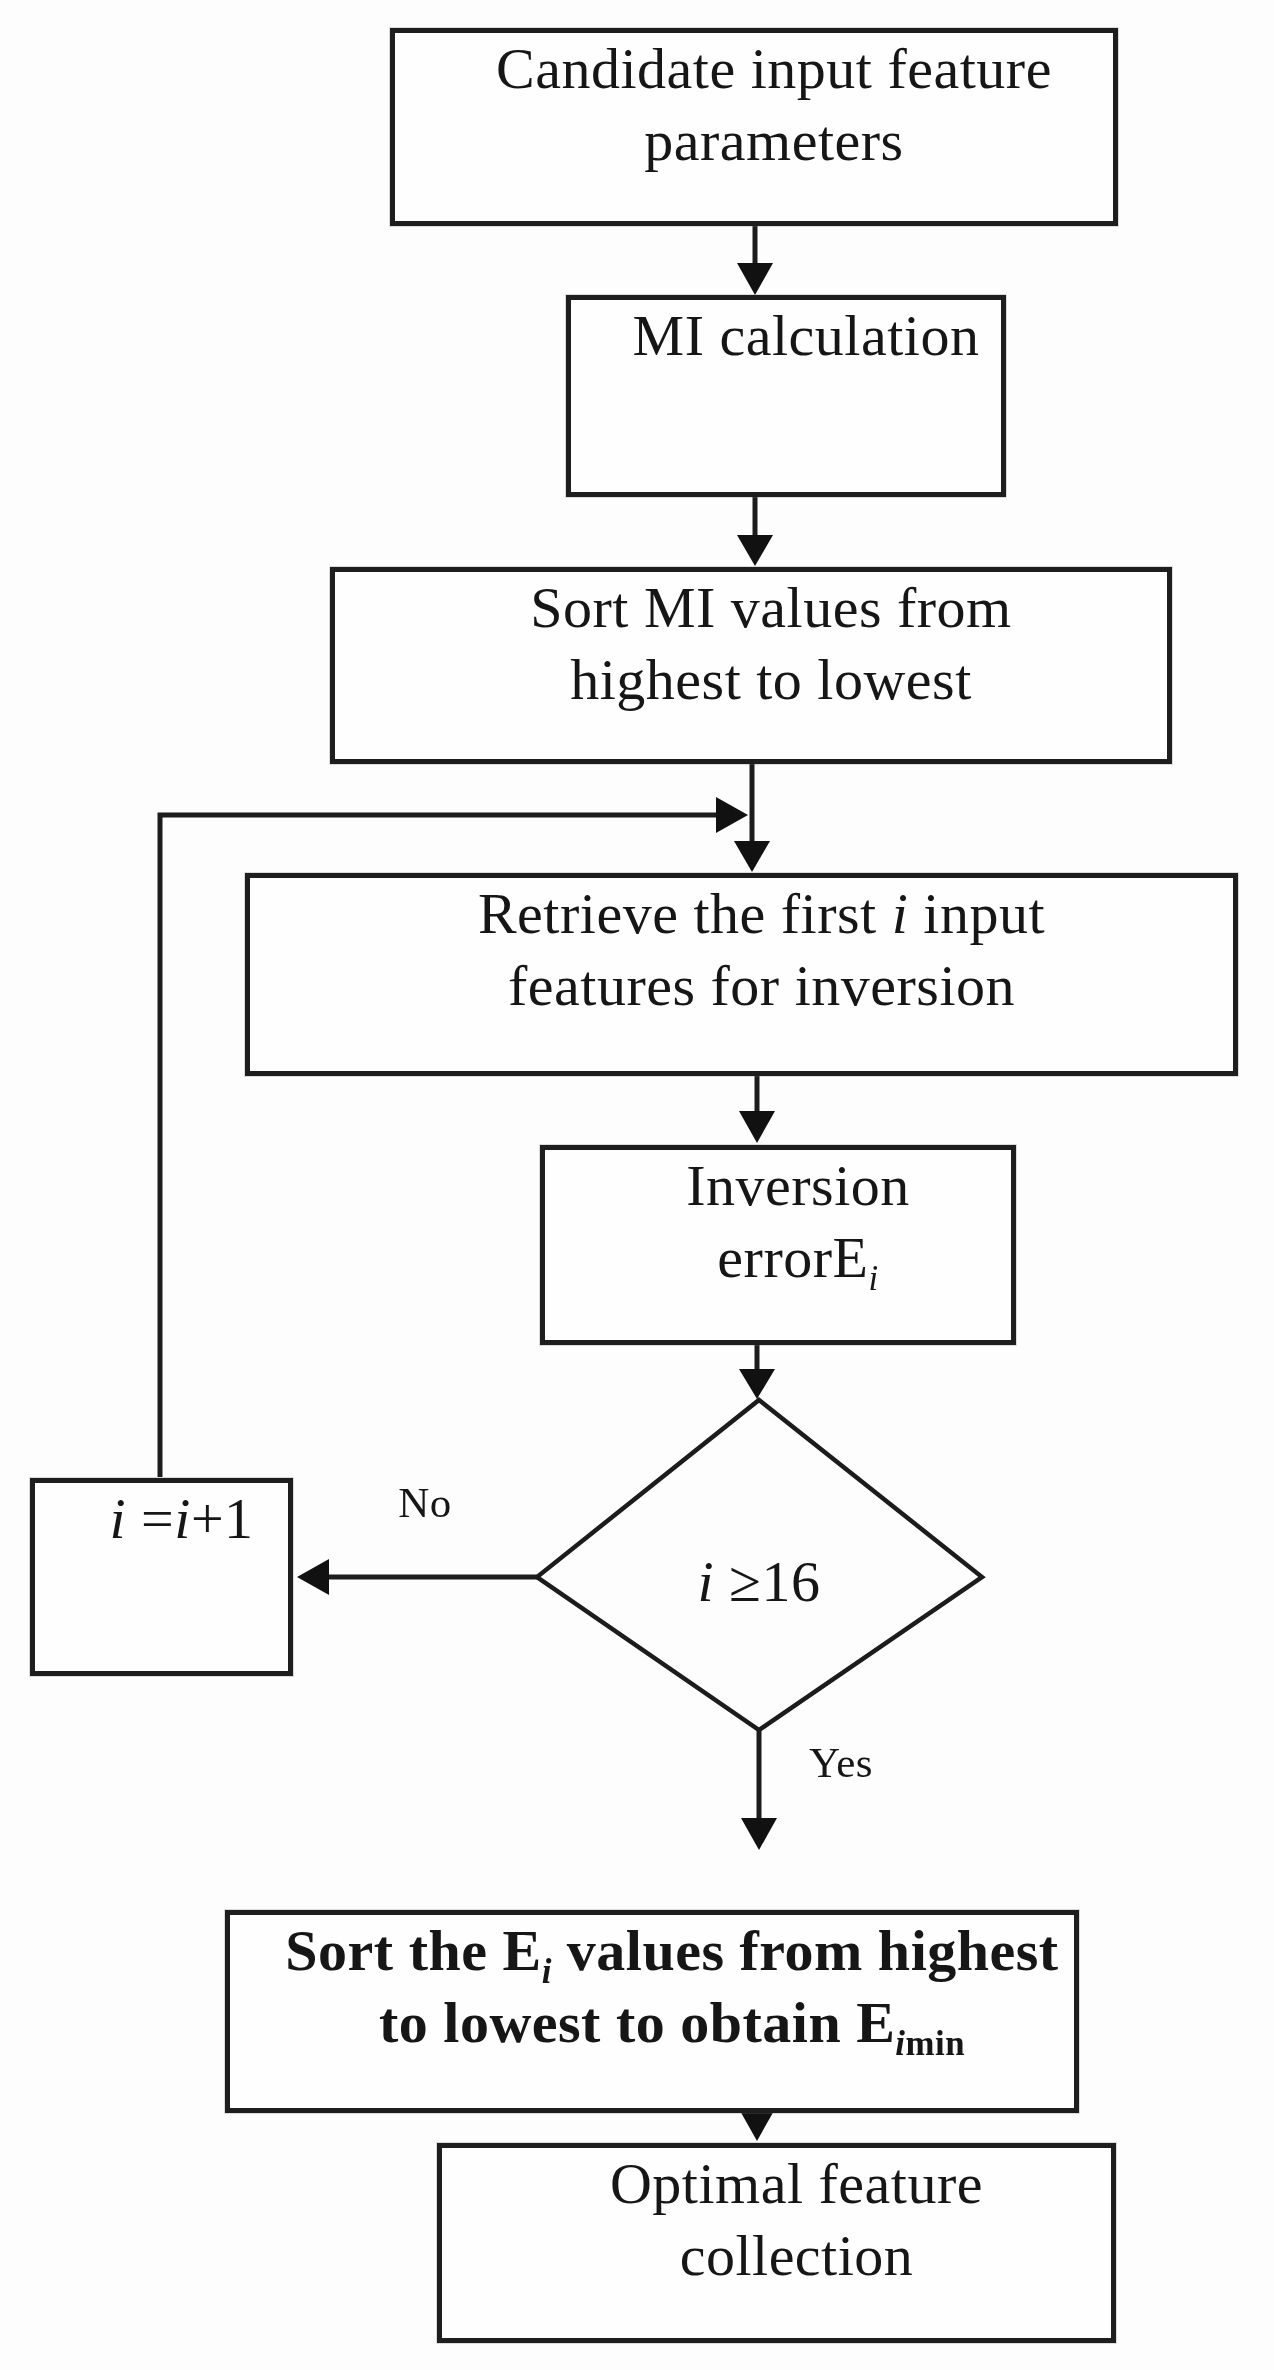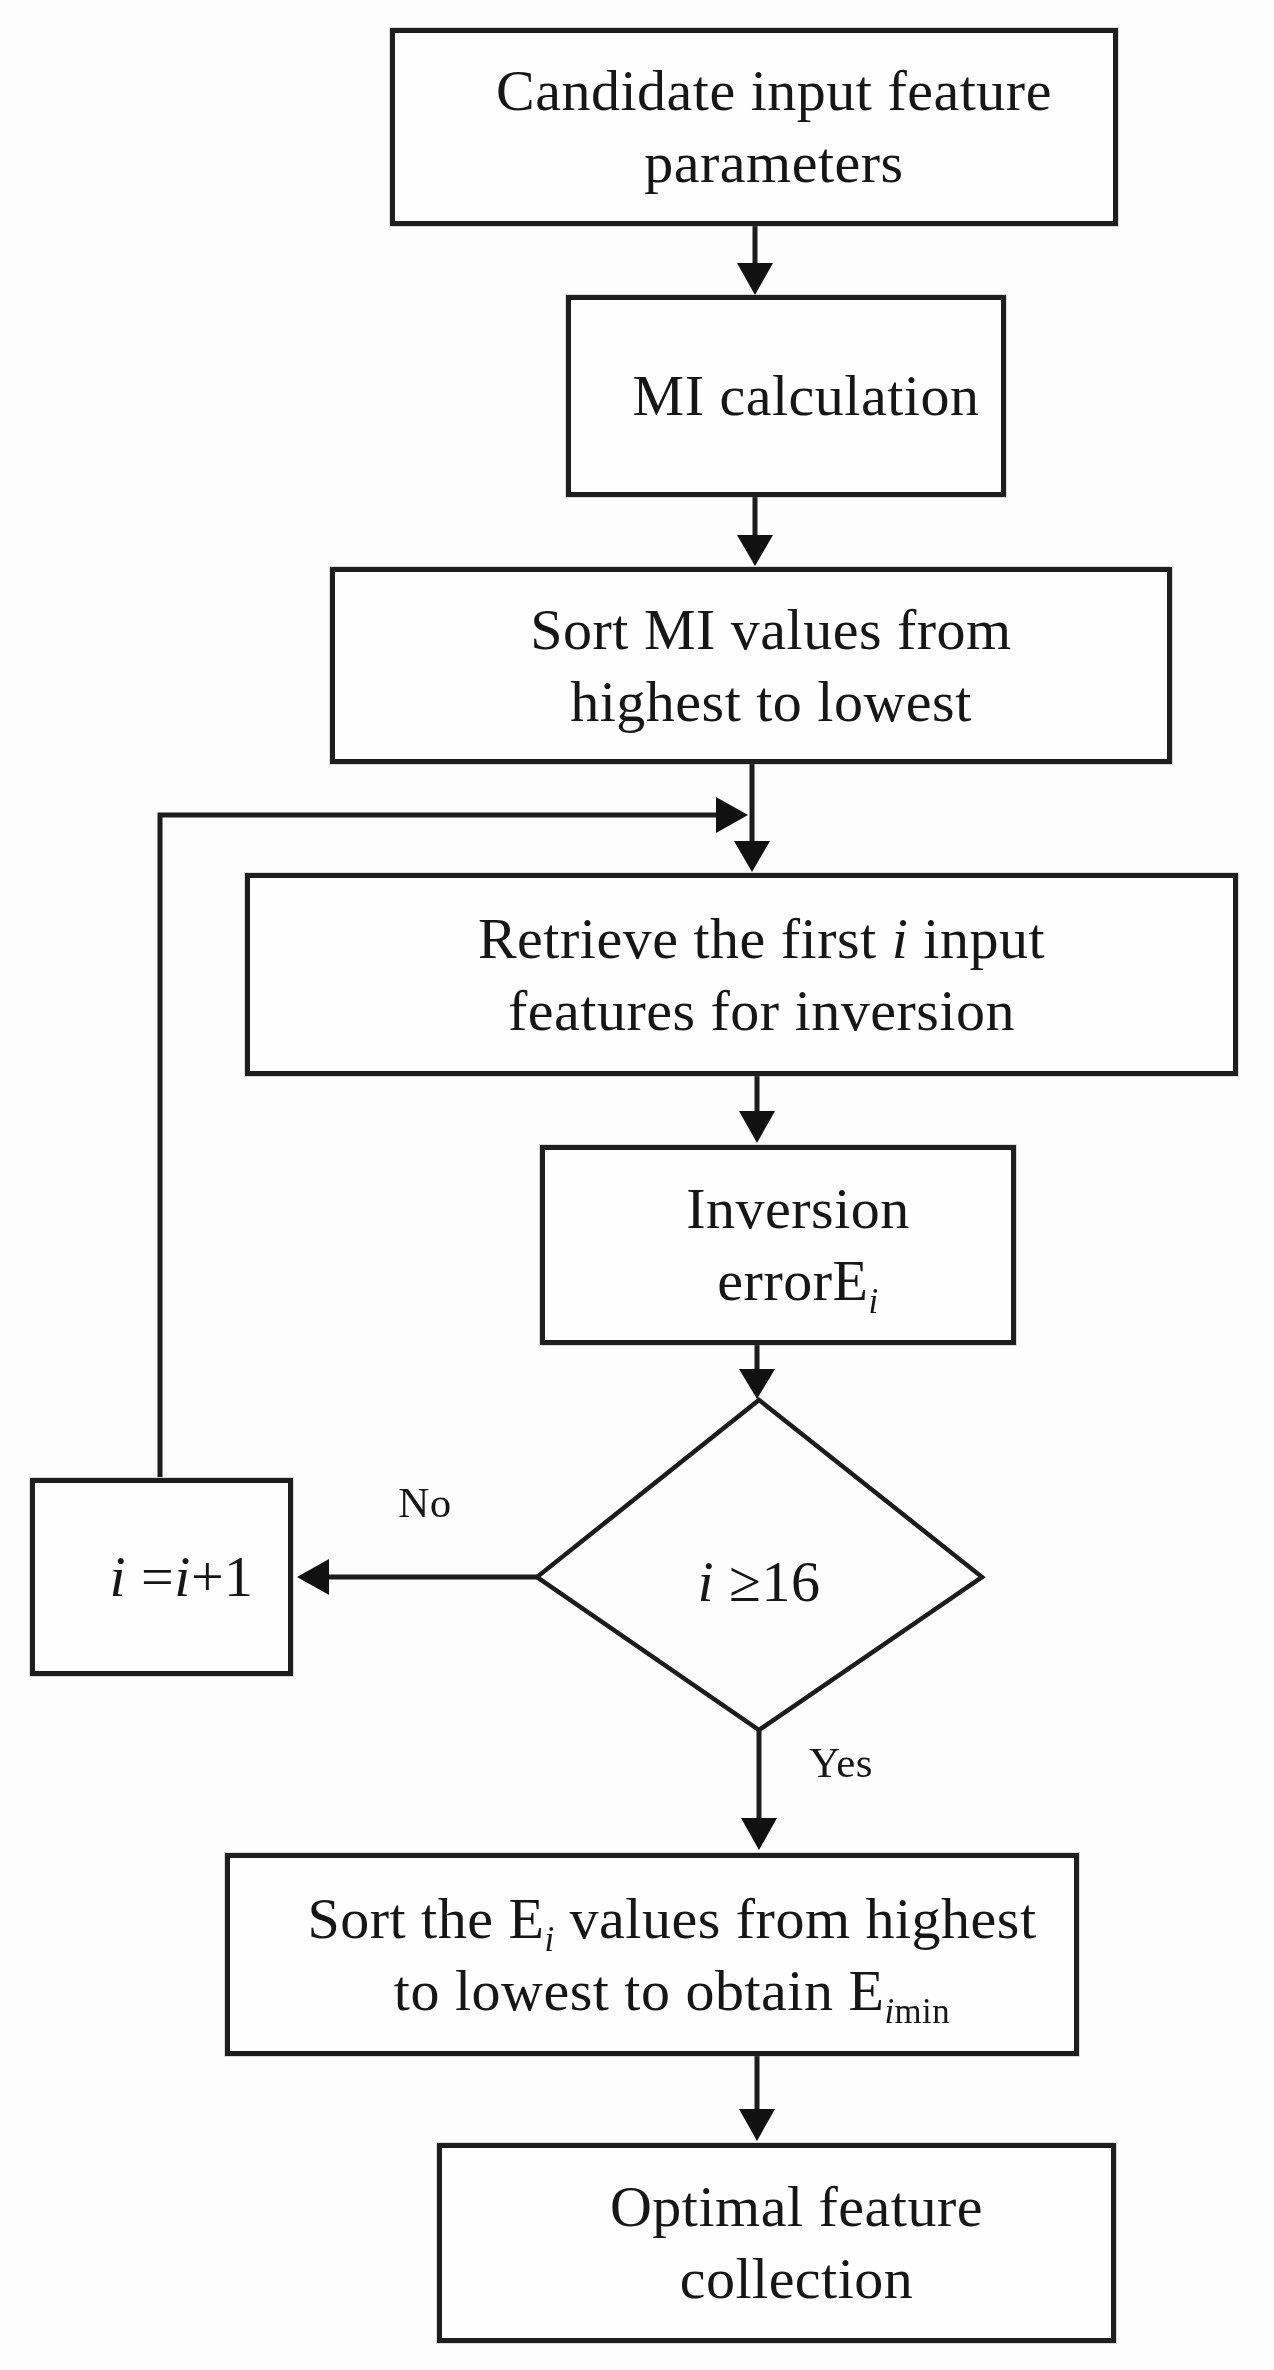--- a/index.html
+++ b/index.html
@@ -16,21 +16,21 @@
     position:absolute;left:0;top:0;width:1274px;height:2370px;
   }
   .edge{stroke:#1c1c1c;stroke-width:5;fill:none;}
   .head{fill:#111;stroke:none;}
   .diamond{fill:#fdfdfd;stroke:#1c1c1c;stroke-width:4.5;}
   .node{
     position:absolute;
     background:#fefefe;
     border:5px solid #1e1e1e;
     box-sizing:border-box;
-    display:flex;align-items:center;justify-content:center;
+    display:flex;align-items:flex-start;justify-content:center;
     text-align:center;
     box-shadow:0 0 0 1px rgba(120,120,120,.25);
     padding-left:40px;
   }
   .node-label{
     white-space:pre-line;
     font-size:58px;
     line-height:72px;
     letter-spacing:.5px;
   }
@@ -128,21 +128,21 @@
   </div>
 
   <div class="diamond-label" style="left:587px;top:1538px;width:344px;height:80px;align-items:flex-end;">
     <div class="node-label"><span class="it">i</span><span> ≥16</span></div>
   </div>
 
   <div class="node" style="left:30px;top:1478px;width:263px;height:198px;">
     <div class="node-label"><span class="it">i</span><span> =</span><span class="it">i</span><span>+1</span></div>
   </div>
 
-  <div class="node" style="left:225px;top:1853px;width:854px;height:203px;">
+  <div class="node" style="left:225px;top:1910px;width:854px;height:203px;font-weight:bold;">
     <div class="node-label"><span>Sort the E</span><sub class="it">i</sub><span> values from highest
 to lowest to obtain E</span><sub class="it">i</sub><sub>min</sub></div>
   </div>
 
   <div class="node" style="left:437px;top:2143px;width:679px;height:200px;">
     <div class="node-label"><span>Optimal feature
 collection</span></div>
   </div>
 
   <div class="float-label" style="left:348px;top:1472px;width:154px;">No</div>

